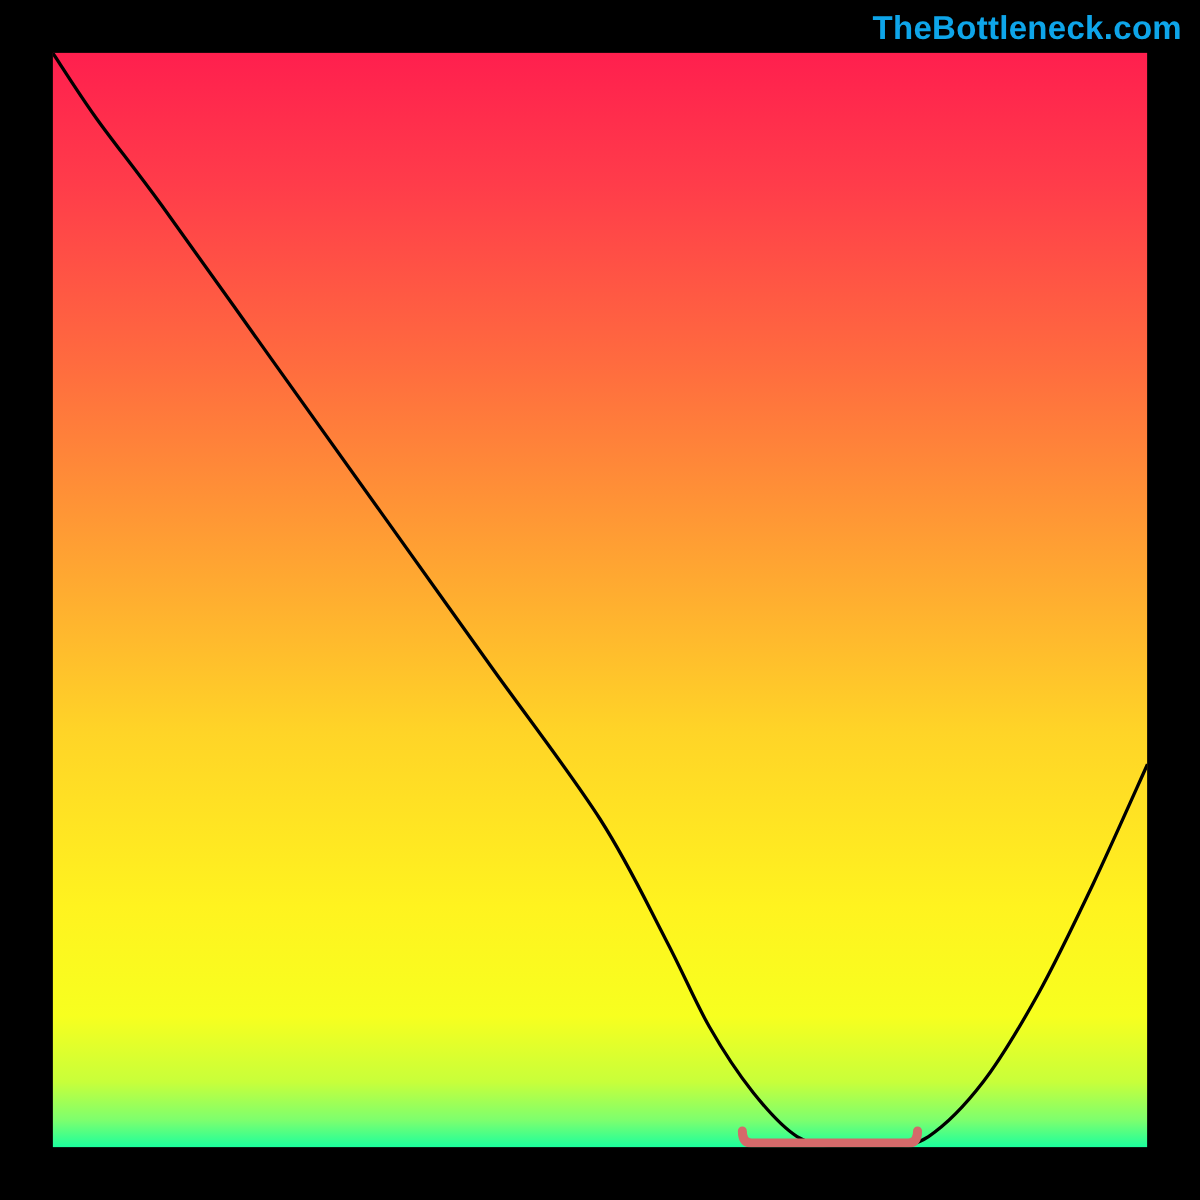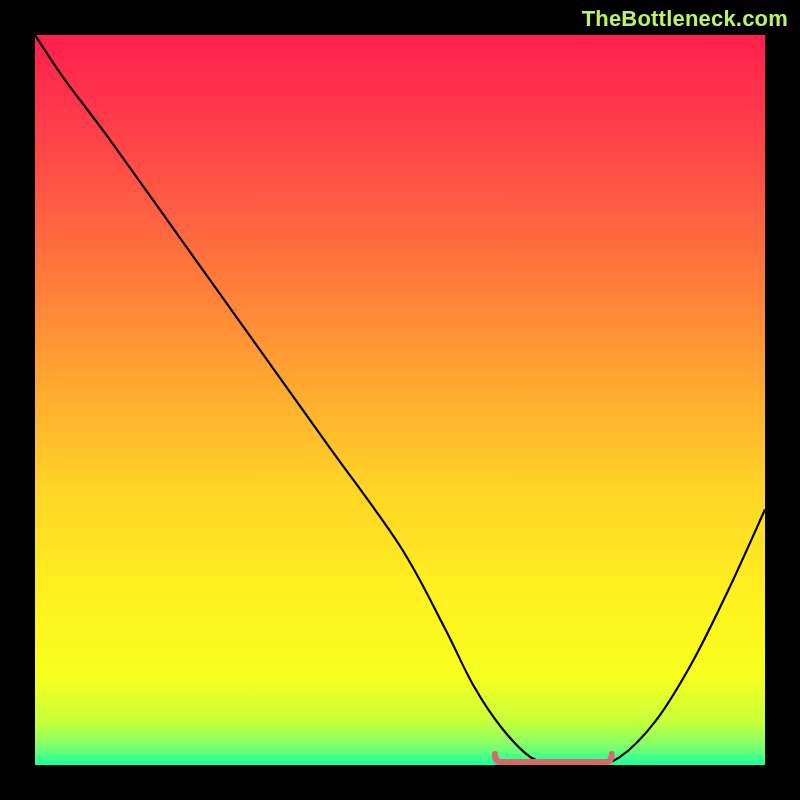--- a/index.html
+++ b/index.html
@@ -38,21 +38,21 @@
     position: absolute;
     left: 0;
     top: 0;
     width: 100%;
     height: 100%;
   }
   .watermark {
     position: absolute;
     top: 6px;
     right: 12px;
-    color: #bef264;
+    color: #0ea5e9;
     font-size: 22px;
     font-weight: 600;
     letter-spacing: 0.2px;
   }
 </style>
 </head>
 <body>
 
 <div class="frame">
   <div class="plot">

